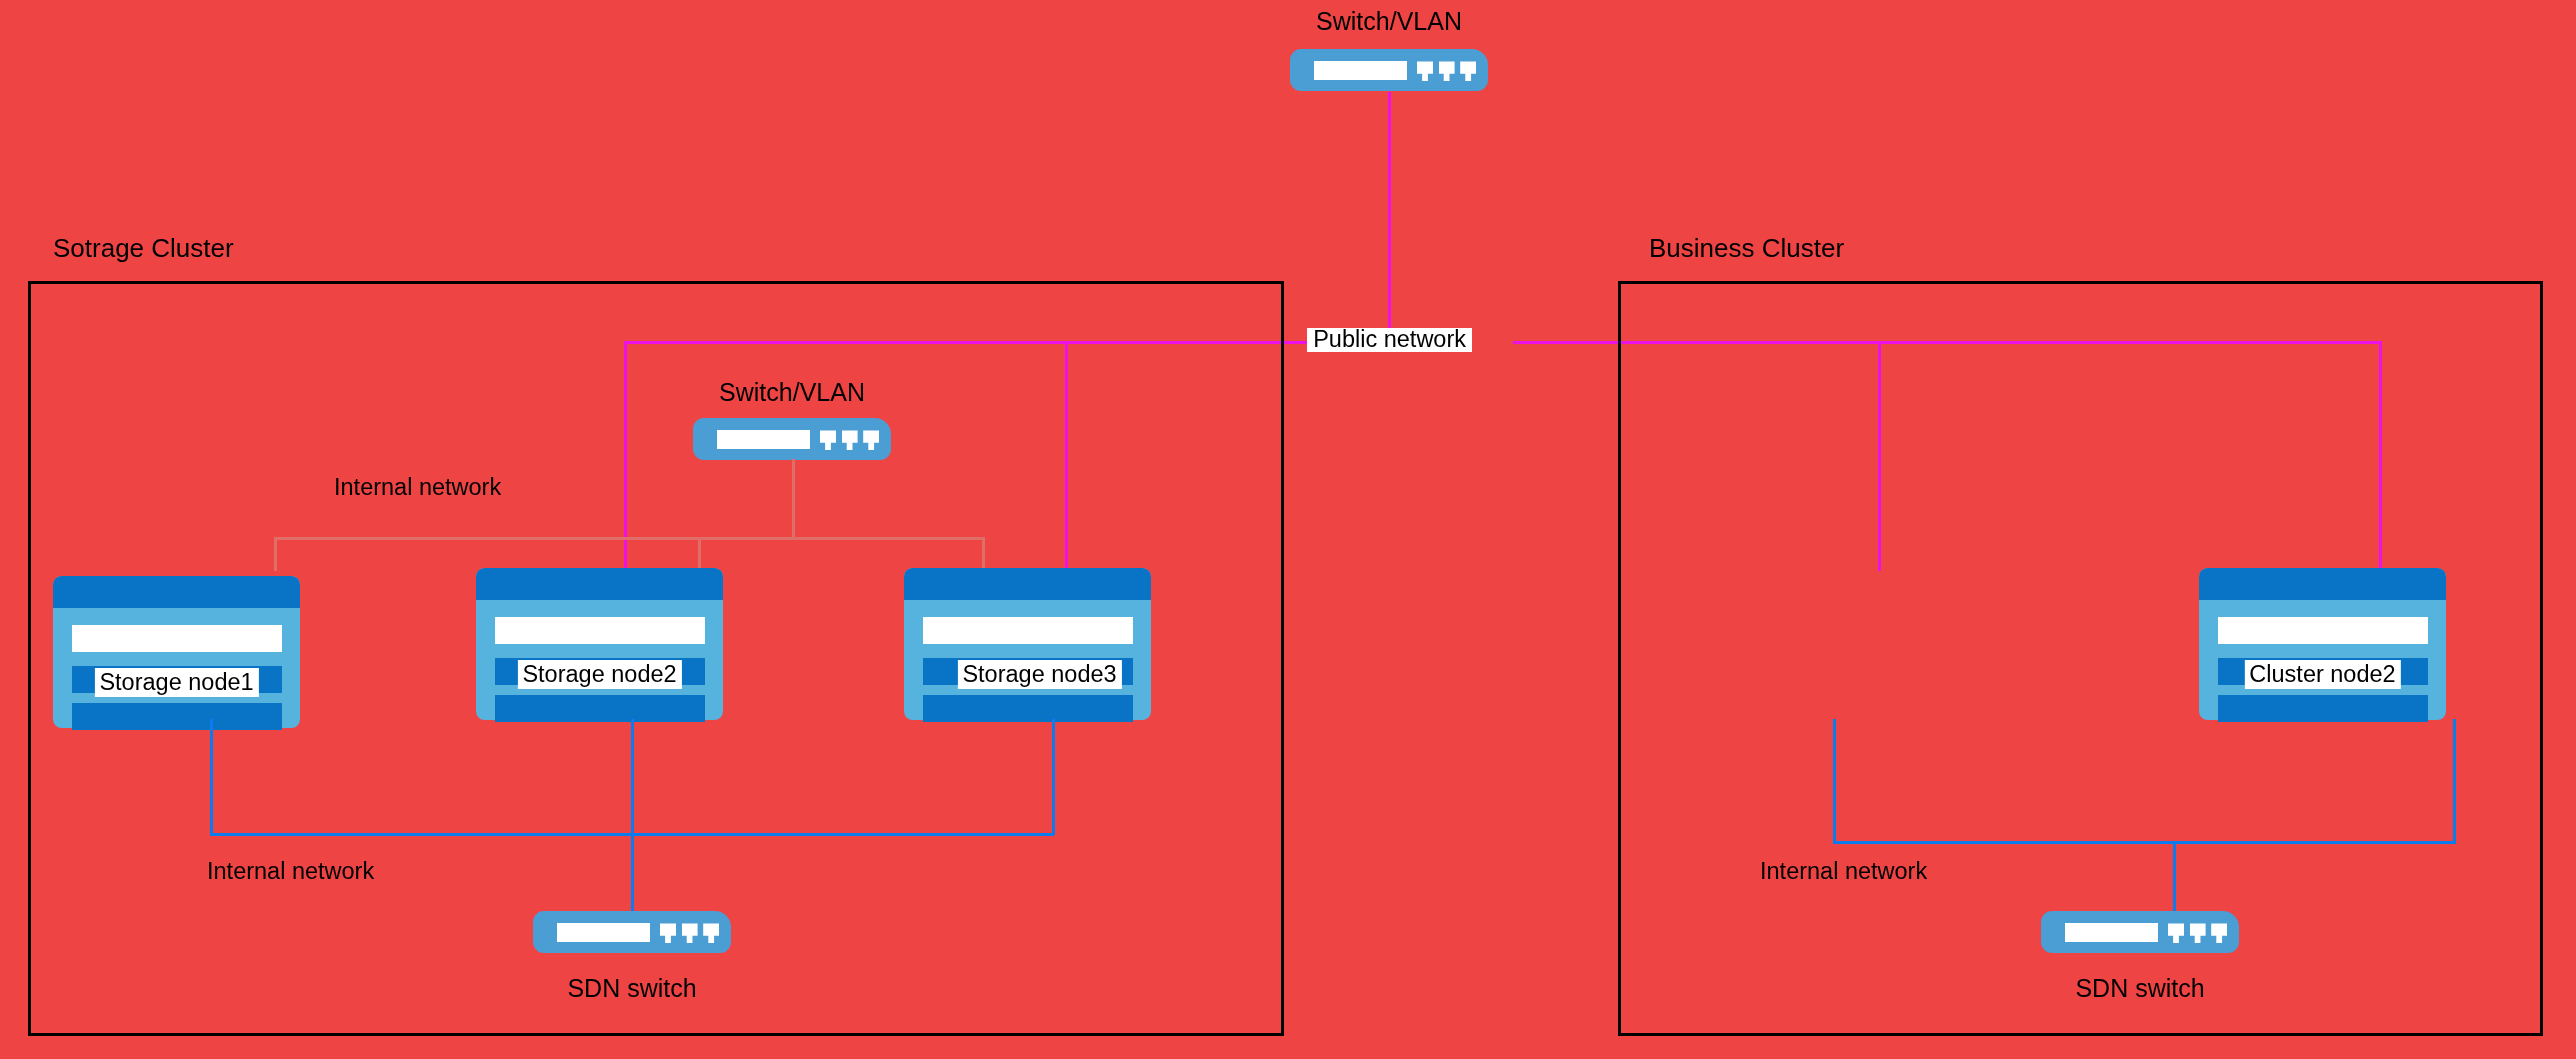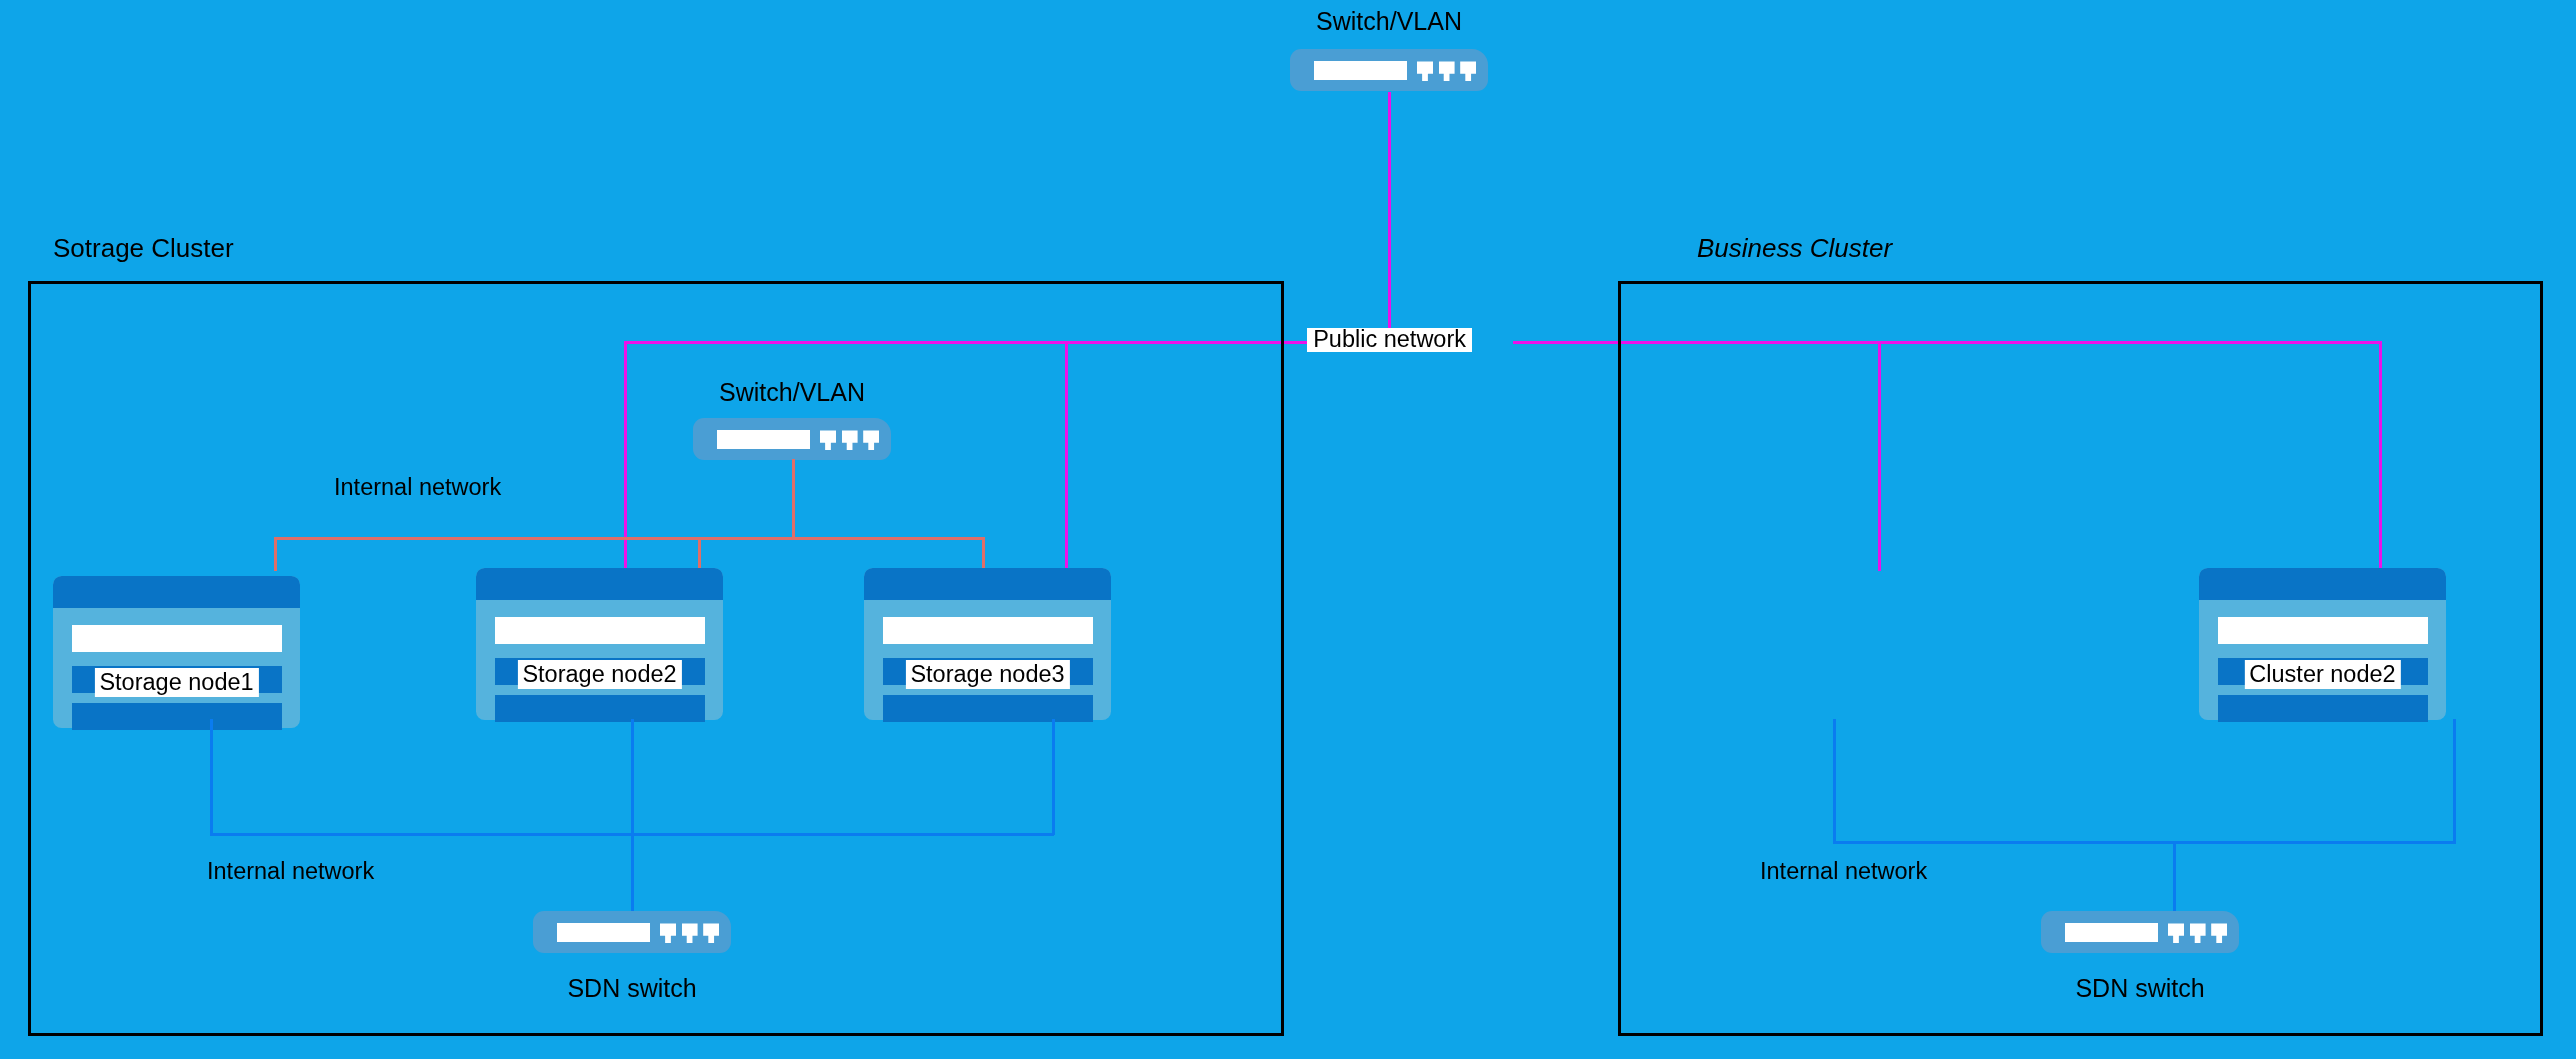--- a/index.html
+++ b/index.html
@@ -5,21 +5,21 @@
 <style>
   html,body{margin:0;padding:0;background:#ffffff;}
   body{
     font-family:"Liberation Sans", sans-serif;
     -webkit-font-smoothing:antialiased;
   }
   #canvas{
     position:relative;
     width:2576px;
     height:1059px;
-    background:#0ea5e9;
+    background:#ef4444;
     overflow:hidden;
   }
 
   
   .cluster-box{
     position:absolute;
     border:3.7px solid #000000;
     background:transparent;
     box-sizing:border-box;
   }
@@ -201,21 +201,21 @@
 
   <div class="node" style="left:476px; top:568px;">
     <div class="node-body"></div>
     <div class="node-header"></div>
     <div class="node-slot white"></div>
     <div class="node-slot dark1"></div>
     <div class="node-slot dark2"></div>
     <div class="node-label">Storage node2</div>
   </div>
 
-  <div class="node" style="left:864px; top:568px;">
+  <div class="node" style="left:904px; top:568px;padding-left:24px;">
     <div class="node-body"></div>
     <div class="node-header"></div>
     <div class="node-slot white"></div>
     <div class="node-slot dark1"></div>
     <div class="node-slot dark2"></div>
     <div class="node-label">Storage node3</div>
   </div>
 
   <div class="link v internal" style="left:210px; top:719px; height:116px;"></div>
   <div class="link v internal" style="left:631px; top:719px; height:195px;"></div>
@@ -227,21 +227,21 @@
     <div class="switch-body"></div>
     <div class="switch-screen"></div>
     <div class="switch-ports">
       <div class="port"></div>
       <div class="port"></div>
       <div class="port"></div>
     </div>
   </div>
   <div class="switch-caption" style="left:533px; top:976px; width:198px;">SDN switch</div>
 
-  <div class="cluster-title" style="left:1697px; top:235px;font-style:italic;">Business Cluster</div>
+  <div class="cluster-title" style="left:1649px; top:235px;">Business Cluster</div>
   <div class="cluster-box" style="left:1618px; top:281px; width:925px; height:755px;"></div>
 
   <div class="link v public" style="left:1878px; top:341px; height:230px;"></div>
   <div class="link v public" style="left:2379px; top:341px; height:230px;"></div>
 
 
   <div class="node" style="left:2199px; top:568px;">
     <div class="node-body"></div>
     <div class="node-header"></div>
     <div class="node-slot white"></div>

